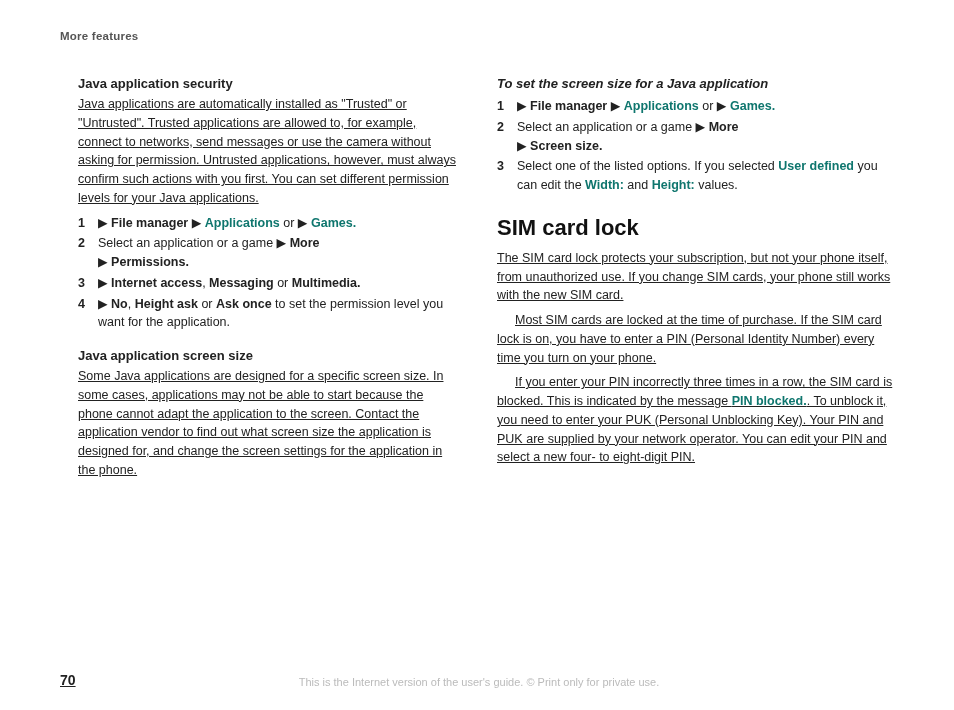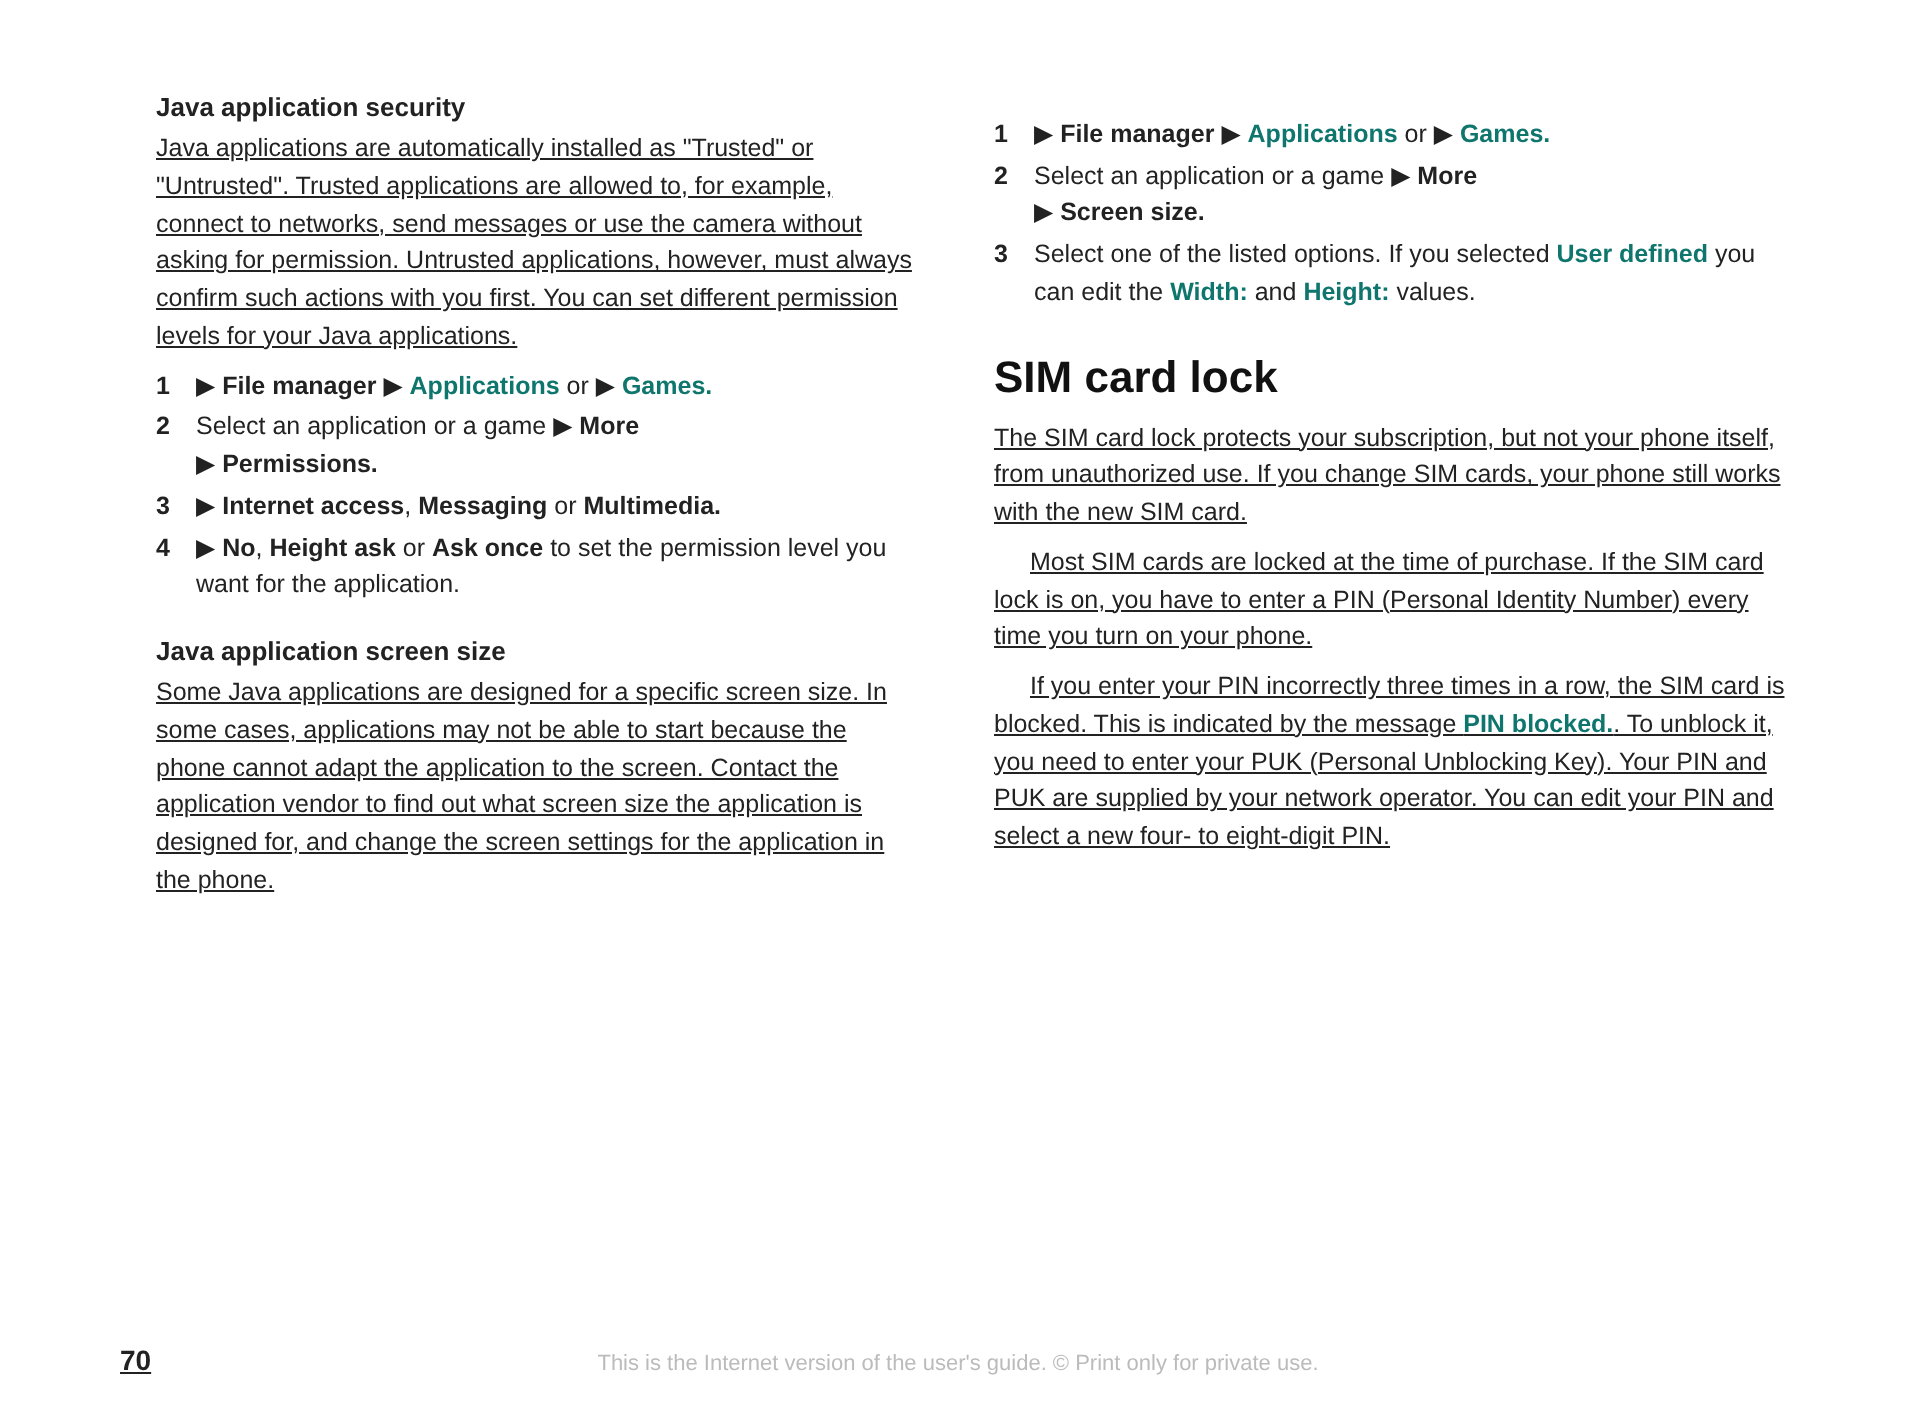--- a/index.html
+++ b/index.html
@@ -21,21 +21,20 @@
     .section-header {
       font-size: 11.5px;
       font-weight: bold;
       color: #555;
       margin-bottom: 18px;
       letter-spacing: 0.02em;
     }
     .two-col {
       display: flex;
       gap: 40px;
-      align-items: center;
     }
     .col-left {
       flex: 1;
     }
     .col-right {
       flex: 1;
     }
     .subsection-title {
       font-weight: bold;
       font-size: 13px;
@@ -108,20 +107,21 @@
     }
     .para-indent {
       text-indent: 18px;
     }
   </style>
 </head>
 <body>
 
 <div class="page">
 
+  <div class="section-header">More features</div>
 
   <div class="two-col">
 
     <div class="col-left">
 
       <div class="indent-block">
         <div class="subsection-title">Java application security</div>
         <p class="body-text">Java applications are automatically installed as "Trusted" or "Untrusted". Trusted applications are allowed to, for example, connect to networks, send messages or use the camera without asking for permission. Untrusted applications, however, must always confirm such actions with you first. You can set different permission levels for your Java applications.</p>
       </div>
 
@@ -158,20 +158,23 @@
       <div class="indent-block">
         <div class="subsection-title">Java application screen size</div>
         <p class="body-text">Some Java applications are designed for a specific screen size. In some cases, applications may not be able to start because the phone cannot adapt the application to the screen. Contact the application vendor to find out what screen size the application is designed for, and change the screen settings for the application in the phone.</p>
       </div>
 
     </div>
 
     <div class="col-right">
 
       <div>
+        <div class="subsection-title-italic">
+          <span>To set the screen size for a Java application</span>
+        </div>
         <ol class="numbered-list">
           <li>
             <span class="num">1</span>
             <span class="li-content">
               <span>▶ </span><span class="highlight-bold">File manager</span><span> ▶ </span><span class="highlight-blue highlight-bold">Applications</span><span> or ▶ </span><span class="highlight-blue highlight-bold">Games.</span>
             </span>
           </li>
           <li>
             <span class="num">2</span>
             <span class="li-content">

